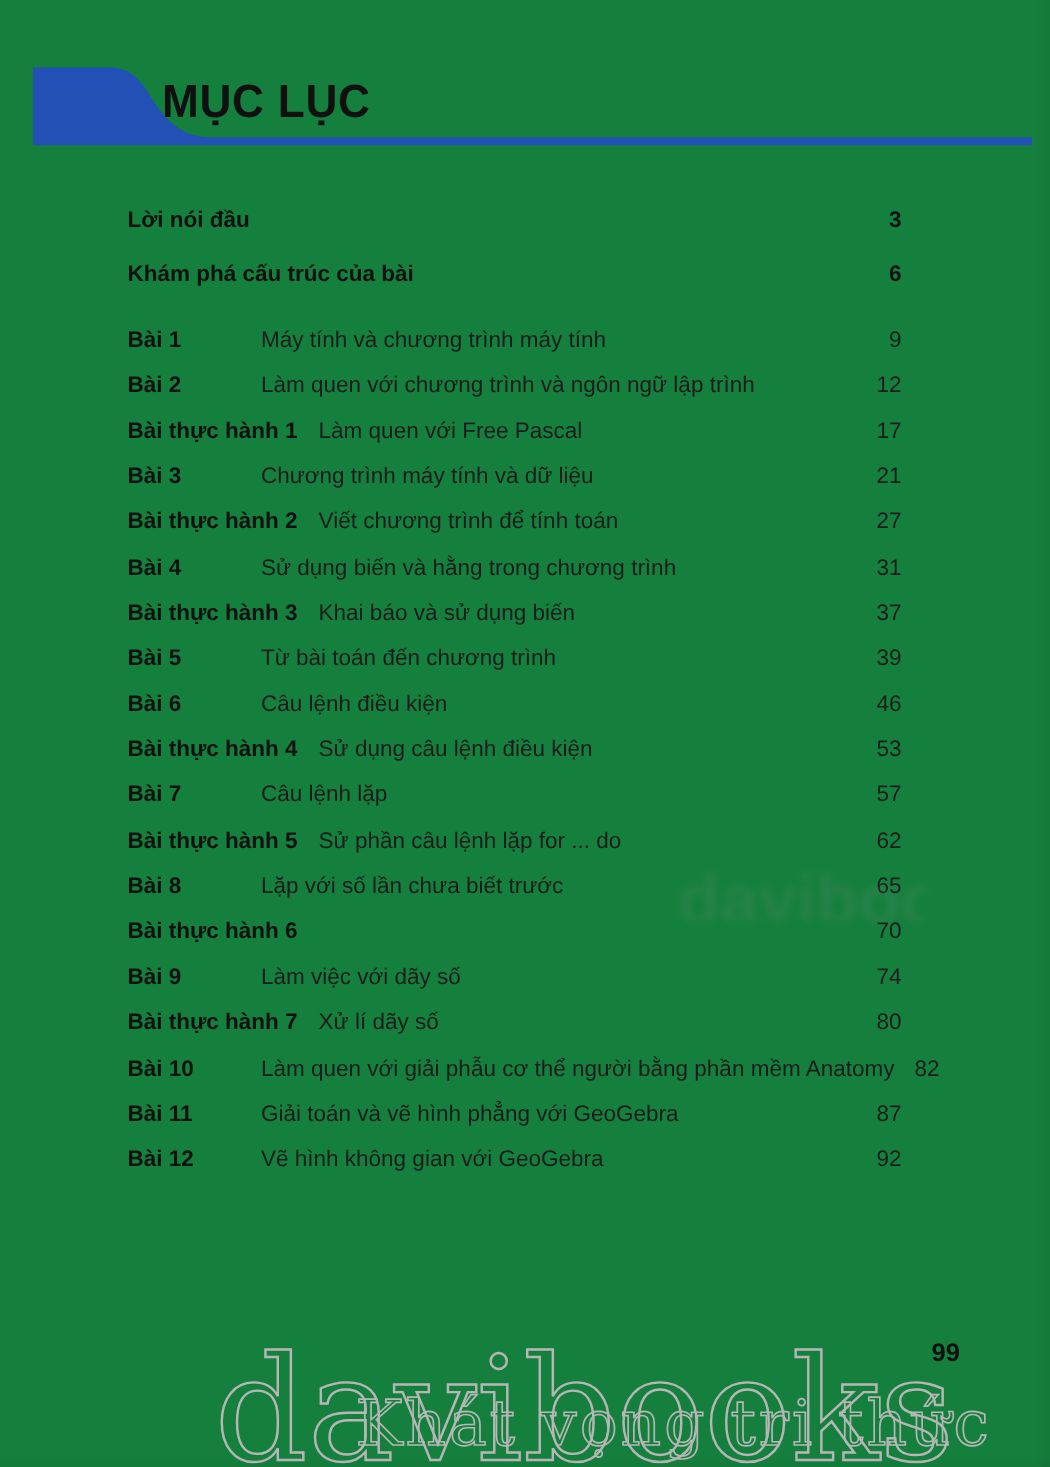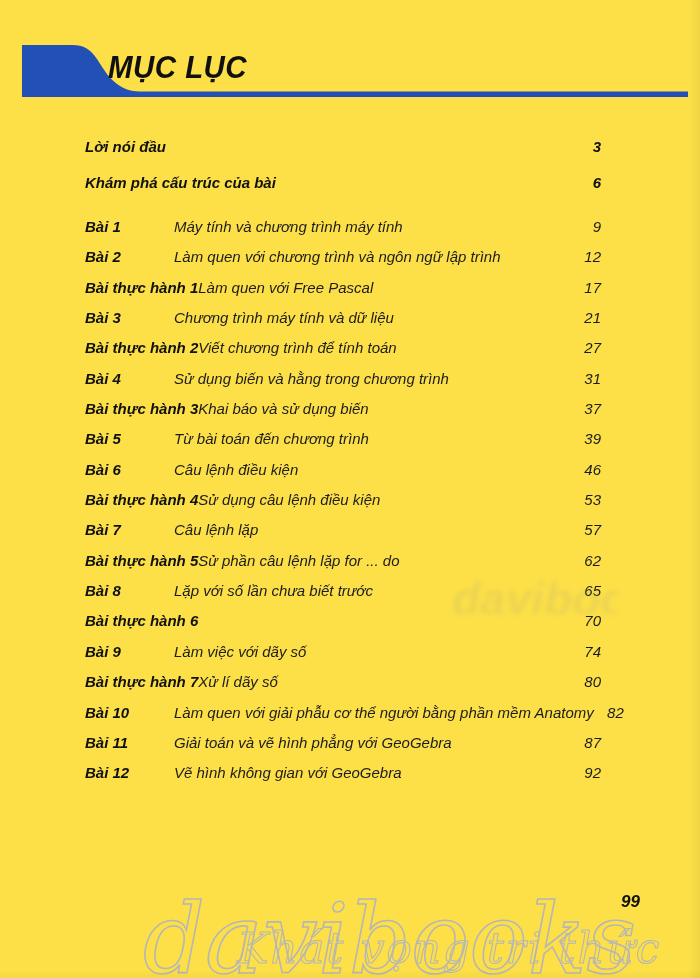--- a/index.html
+++ b/index.html
@@ -4,21 +4,21 @@
 <style>
   html,body{margin:0;padding:0;}
   body{
     width:700px;height:978px;
     background:#fdfdfc;
     font-family:"Liberation Sans",sans-serif;
     color:#1a1a1a;
     position:relative;
     overflow:hidden;
   }
-  .page{position:absolute;inset:0;background:#fde047;font-style:italic;}
+  .page{position:absolute;inset:0;background:#15803d;}
   .edge-right{position:absolute;top:0;right:0;width:12px;height:100%;
     background:linear-gradient(90deg,rgba(0,0,0,0),rgba(0,0,0,0.05));}
   .edge-bottom{position:absolute;left:0;bottom:0;width:100%;height:8px;
     background:linear-gradient(180deg,rgba(0,0,0,0),rgba(0,0,0,0.04));}
 
   
   .hdr-shape{position:absolute;left:22px;top:44px;}
   .page-title{
     position:absolute;left:108px;top:50px;margin:0;
     font-size:31px;font-weight:900;color:#101010;
@@ -26,21 +26,21 @@
     transform:scaleX(0.95);transform-origin:left top;
     font-family:"Liberation Sans",sans-serif;
   }
 
   
   .toc{position:absolute;left:85px;top:139px;width:516px;font-size:15px;}
   .row{display:flex;align-items:flex-start;}
   .front-row{justify-content:space-between;font-weight:700;line-height:16px;margin-bottom:20px;color:#111;}
   .lessons{margin-top:27px;}
   .lesson{height:30.35px;line-height:17px;}
-  .lbl{font-weight:700;min-width:89px;padding-right:0;box-sizing:border-box;
+  .lbl{font-weight:700;min-width:89px;padding-right:14px;box-sizing:border-box;
        white-space:nowrap;color:#111;}
   .ttl{white-space:nowrap;color:#1c1c1c;}
   .pg{margin-left:auto;text-align:right;min-width:22px;padding-left:8px;color:#1c1c1c;}
 
   
   .folio{position:absolute;left:621px;top:892px;font-size:17px;font-weight:700;color:#111;}
 
   
   .wm{pointer-events:none;}
   .wm1{

